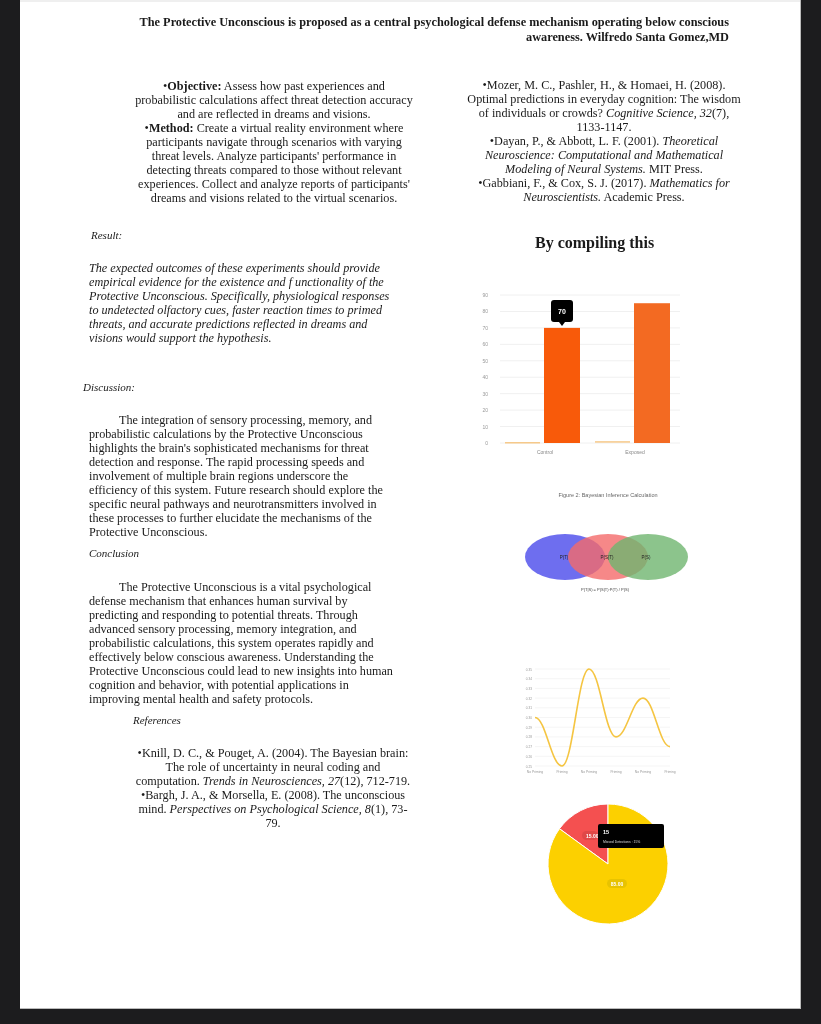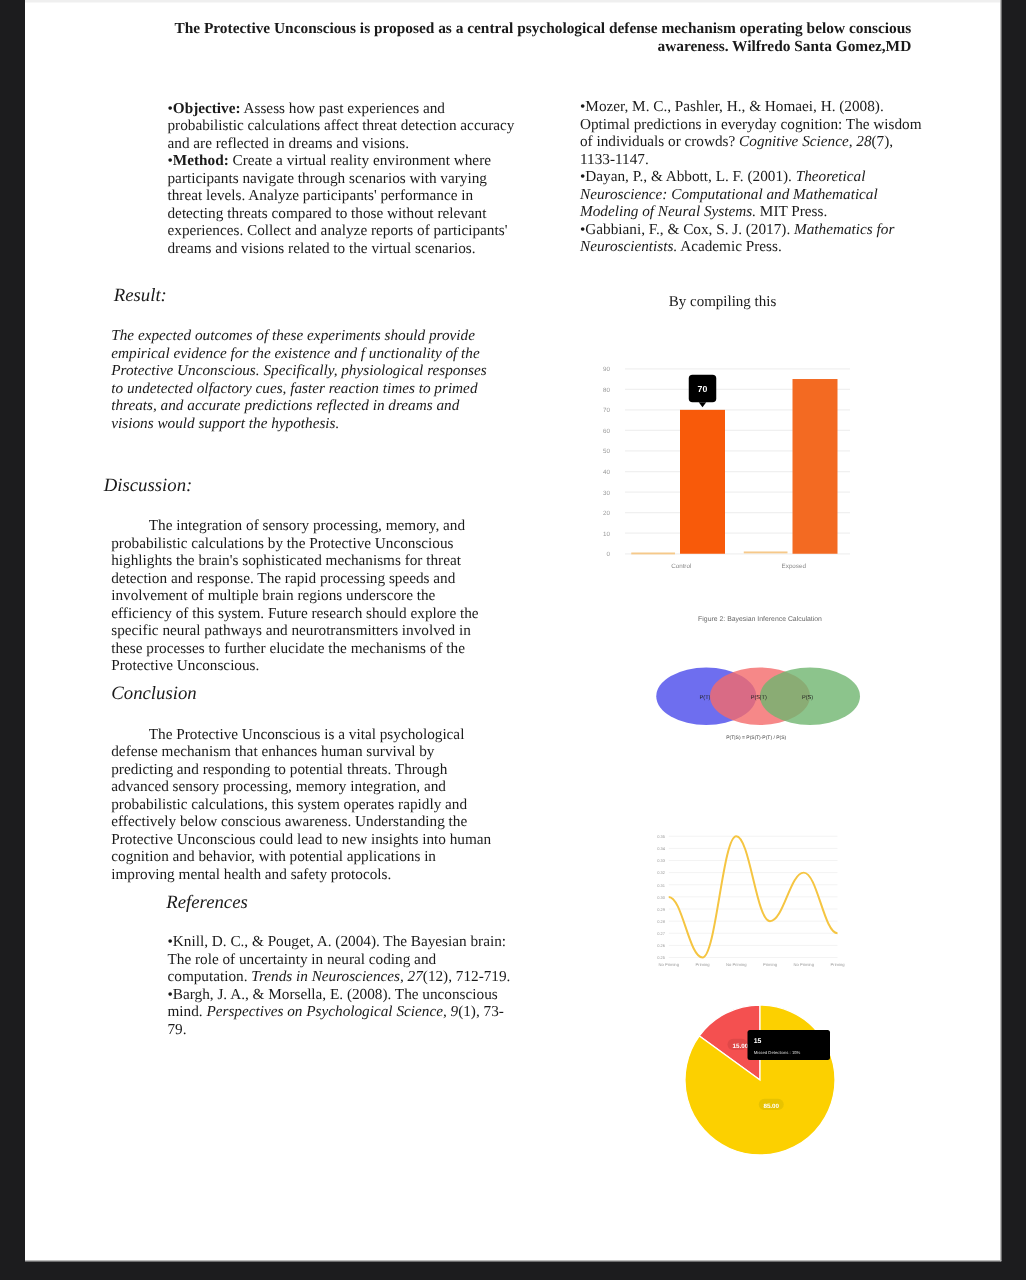--- a/index.html
+++ b/index.html
@@ -10,27 +10,27 @@
   .page {
     position: absolute; left: 20px; top: 0; width: 780px; height: 1008px;
     background: #ffffff; border-bottom: 1px solid #bbbbbb; border-right: 1px solid #bbbbbb;
   }
   .page-top-edge { position: absolute; left: 0; top: 0; width: 100%; height: 2px; background: #efefef; }
   .title {
     position: absolute; left: 69px; top: 15px; width: 640px;
     font-weight: bold; font-size: 12.3px; line-height: 14.5px; text-align: right;
   }
   .block { position: absolute; font-size: 12.2px; line-height: 14px; }
-  .block p { margin: 0; }
+  .block p { margin: 0; text-align: center; }
   .it { font-style: italic; }
   .b { font-weight: bold; }
   .bullet::before { content: "\2022"; }
   .indent { text-indent: 30px; }
-  .heading { position: absolute; font-style: italic; font-size: 15px; }
-  .chart-title { position: absolute; font-weight: normal; font-size: 12px; }
+  .heading { position: absolute; font-style: italic; font-size: 11px; }
+  .chart-title { position: absolute; font-weight: bold; font-size: 16px; }
   svg text { font-family: "Liberation Sans", sans-serif; }
 </style>
 </head>
 <body>
 
 <div class="page">
   <div class="page-top-edge"></div>
 
   <div class="title">The Protective Unconscious is proposed as a central psychological defense mechanism operating below conscious awareness. Wilfredo Santa Gomez,MD</div>
 
@@ -45,25 +45,25 @@
   <div class="heading" style="left:63px; top:381px;">Discussion:</div>
   <div class="block indent" style="left:69px; top:413px; width:310px;">The integration of sensory processing, memory, and probabilistic calculations by the Protective Unconscious highlights the brain's sophisticated mechanisms for threat detection and response. The rapid processing speeds and involvement of multiple brain regions underscore the efficiency of this system. Future research should explore the specific neural pathways and neurotransmitters involved in these processes to further elucidate the mechanisms of the Protective Unconscious.</div>
 
   <div class="heading" style="left:69px; top:547px;">Conclusion</div>
   <div class="block indent" style="left:69px; top:580px; width:310px;">The Protective Unconscious is a vital psychological defense mechanism that enhances human survival by predicting and responding to potential threats. Through advanced sensory processing, memory integration, and probabilistic calculations, this system operates rapidly and effectively below conscious awareness. Understanding the Protective Unconscious could lead to new insights into human cognition and behavior, with potential applications in improving mental health and safety protocols.</div>
 
   <div class="heading" style="left:69px; top:714px;margin-left:44px;">References</div>
 
   <div class="block" style="left:114px; top:746px; width:278px;">
     <p><span class="bullet"></span><span>Knill, D. C., &amp; Pouget, A. (2004). The Bayesian brain: The role of uncertainty in neural coding and computation. </span><span class="it">Trends in Neurosciences, 27</span><span>(12), 712-719.</span></p>
-    <p><span class="bullet"></span><span>Bargh, J. A., &amp; Morsella, E. (2008). The unconscious mind. </span><span class="it">Perspectives on Psychological Science, 9</span><span>(1), 73-79.</span></p>
+    <p><span class="bullet"></span><span>Bargh, J. A., &amp; Morsella, E. (2008). The unconscious mind. </span><span class="it">Perspectives on Psychological Science, 8</span><span>(1), 73-79.</span></p>
   </div>
 
   <div class="block" style="left:444px; top:78px; width:280px;">
-    <p><span class="bullet"></span><span>Mozer, M. C., Pashler, H., &amp; Homaei, H. (2008). Optimal predictions in everyday cognition: The wisdom of individuals or crowds? </span><span class="it">Cognitive Science, 28</span><span>(7), 1133-1147.</span></p>
+    <p><span class="bullet"></span><span>Mozer, M. C., Pashler, H., &amp; Homaei, H. (2008). Optimal predictions in everyday cognition: The wisdom of individuals or crowds? </span><span class="it">Cognitive Science, 32</span><span>(7), 1133-1147.</span></p>
     <p><span class="bullet"></span><span>Dayan, P., &amp; Abbott, L. F. (2001). </span><span class="it">Theoretical Neuroscience: Computational and Mathematical Modeling of Neural Systems.</span><span> MIT Press.</span></p>
     <p><span class="bullet"></span><span>Gabbiani, F., &amp; Cox, S. J. (2017). </span><span class="it">Mathematics for Neuroscientists.</span><span> Academic Press.</span></p>
   </div>
 
   <div class="chart-title" style="left:515px; top:234px;">By compiling this</div>
 
   <svg id="charts" width="780" height="1008" style="position:absolute; left:0; top:0;">
     <g id="bar-chart">
         <line x1="480" x2="660" y1="443" y2="443" stroke="#f0f0f0" stroke-width="1"></line>
         <text x="468" y="445" font-size="5" fill="#999" text-anchor="end">0</text>

